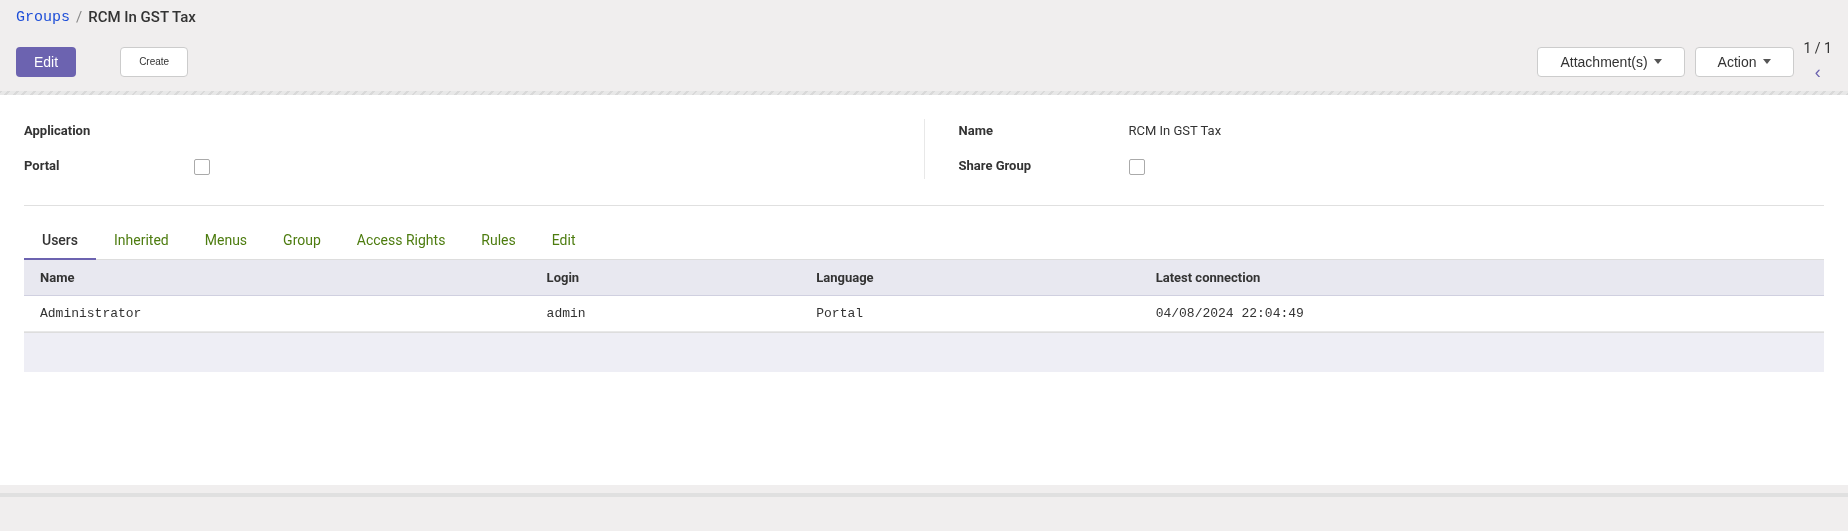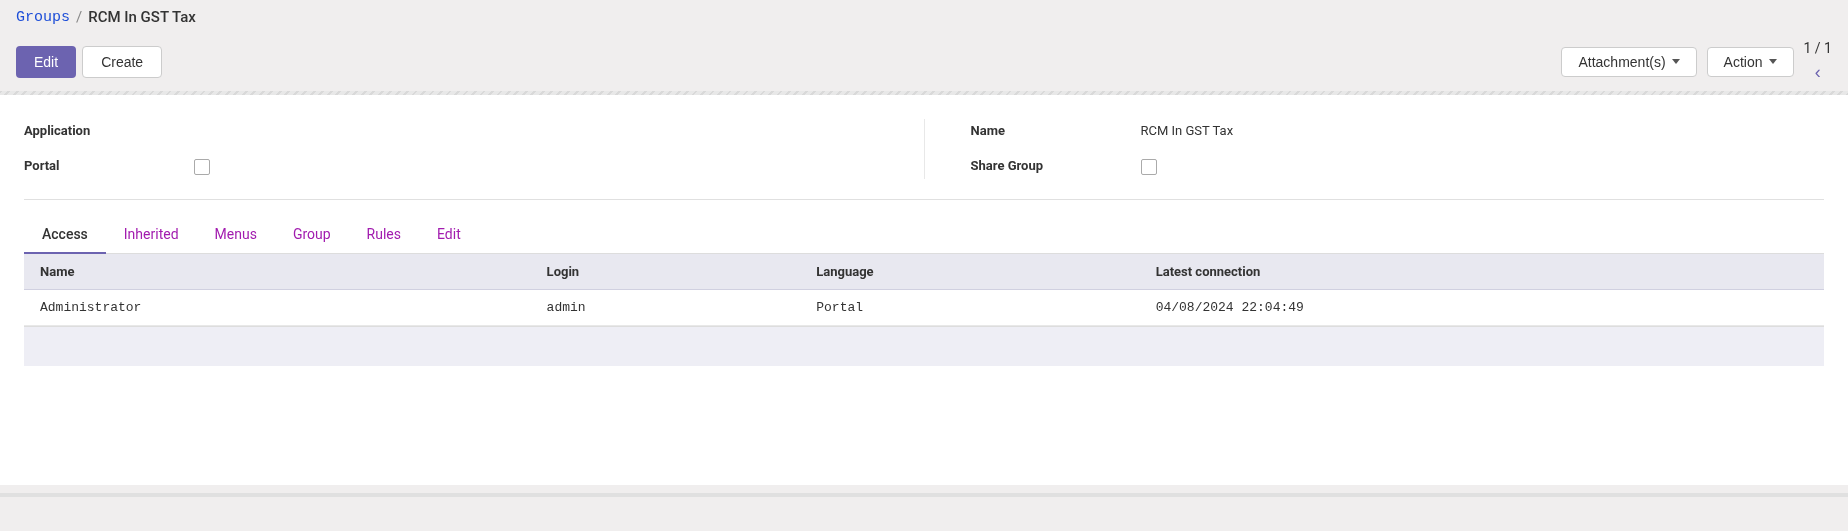--- a/index.html
+++ b/index.html
@@ -62,28 +62,29 @@
       font-size: 14px;
       font-weight: 500;
     }
     .btn-create {
       background: #fff;
       color: #333;
       border: 1px solid #ccc;
       padding: 7px 18px;
       border-radius: 4px;
       cursor: pointer;
-      font-size: 14px;
+      font-size: 10px;
+      margin-left: 38px;
     }
 
     .btn-dropdown {
       background: #fff;
       color: #333;
       border: 1px solid #ccc;
-      padding: 6px 16px;
+      padding: 6px 22px;
       border-radius: 4px;
       cursor: pointer;
       font-size: 14px;
       display: flex;
       align-items: center;
       gap: 6px;
     }
     .chevron-down {
       display: inline-block;
       width: 0;
@@ -125,22 +126,22 @@
     
     .form-area {
       background: #fff;
       margin: 0;
       padding: 24px 24px 0 24px;
       min-height: 390px;
     }
 
     .form-fields {
       display: flex;
-      gap: 16px;
-      padding-bottom: 20px;
+      gap: 4px;
+      padding-bottom: 26px;
       border-bottom: 1px solid #e0e0e0;
     }
     .form-col {
       flex: 1;
       display: grid;
       grid-template-columns: 160px 1fr;
       align-items: center;
       gap: 10px 10px;
     }
     .form-col-divider {
@@ -171,21 +172,21 @@
     
     .tabs-bar {
       display: flex;
       border-bottom: 1px solid #ddd;
       margin-top: 16px;
     }
     .tab-item {
       padding: 10px 18px;
       cursor: pointer;
       font-size: 14px;
-      color: #a21caf;
+      color: #4d7c0f;
       border-bottom: 2px solid transparent;
       margin-bottom: -1px;
       white-space: nowrap;
     }
     .tab-item.active {
       border-bottom: 2px solid #6c63b0;
       color: #333;
       font-weight: 500;
     }
 
@@ -283,24 +284,25 @@
       <span class="field-value">RCM In GST Tax</span>
 
       <span class="field-label">Share Group</span>
       <span>
         <span class="checkbox-unchecked"></span>
       </span>
     </div>
   </div>
 
   <div class="tabs-bar">
-    <div class="tab-item active">Access</div>
+    <div class="tab-item active">Users</div>
     <div class="tab-item">Inherited</div>
     <div class="tab-item">Menus</div>
     <div class="tab-item">Group</div>
+    <div class="tab-item">Access Rights</div>
     <div class="tab-item">Rules</div>
     <div class="tab-item">Edit</div>
   </div>
 
   <table class="data-table">
     <thead>
       <tr>
         <th>Name</th>
         <th>Login</th>
         <th>Language</th>

